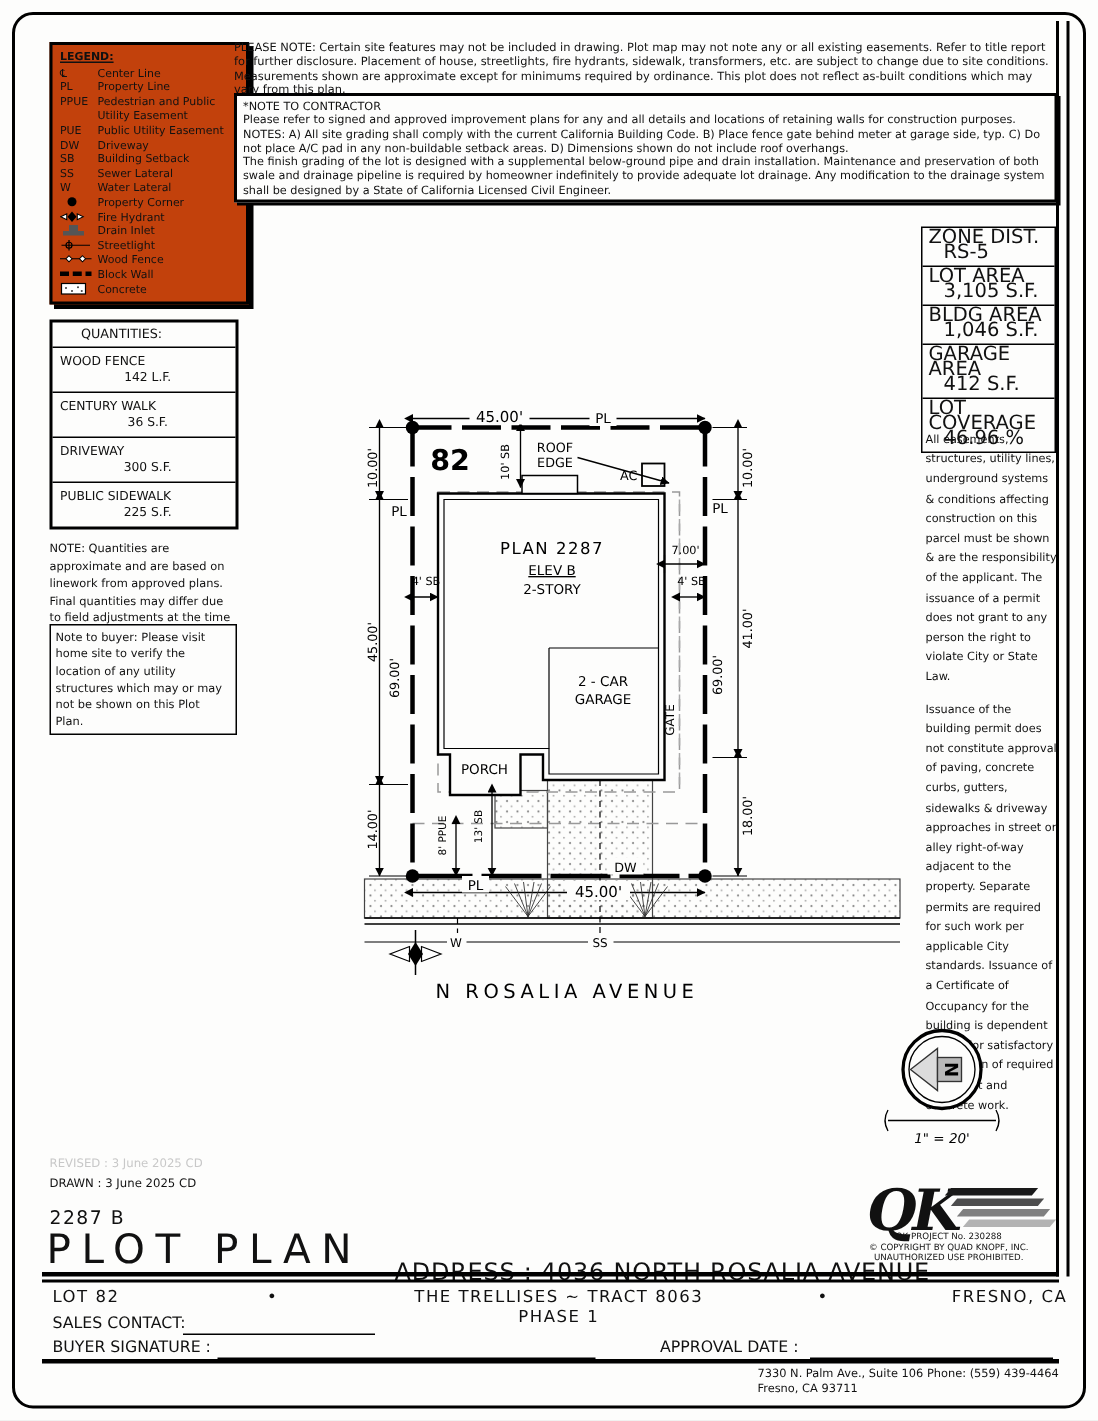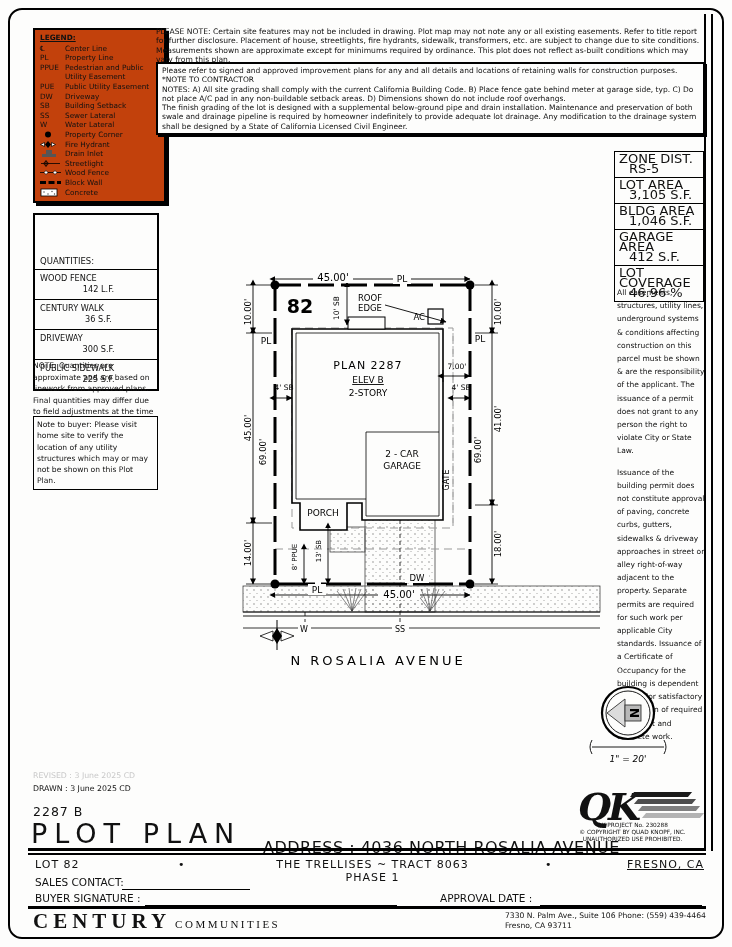--- a/index.html
+++ b/index.html
@@ -23,21 +23,21 @@
   
   #zone-table{left:614px;top:151px;width:88px;font-size:13px;}
   .zrow{border-bottom:1.5px solid #000;padding:2px 0 3px 4px;line-height:10px;}
   .zrow:last-child{border-bottom:none;}
   .zval{padding-left:10px;}
   #right-notes{left:617px;top:286px;width:88px;font-size:7.5px;line-height:13.2px;}
   #right-notes p{margin:0 0 8px 0;}
   #v-divider{left:704px;top:14px;width:5px;height:837px;border-left:2px solid #000;border-right:2px solid #000;}
   
   #quantities{left:33px;top:213px;width:122px;font-size:8.2px;border:2px solid #000;background:#fdfdfc;}
-  #quantities .qtitle{border-bottom:1.5px solid #000;padding:3px 0 3px 5px;font-size:8.5px;margin-top:38px;}
+  #quantities .qtitle{border-bottom:1.5px solid #000;padding:3px 0 3px 19px;font-size:8.5px;}
   .qrow{border-bottom:1.5px solid #000;padding:3px 0 4px 5px;line-height:11px;}
   .qrow:last-child{border-bottom:none;}
   .qval{text-align:center;}
   #qty-note{left:33px;top:360px;width:122px;font-size:7.6px;line-height:11.5px;}
   #buyer-note{left:33px;top:416px;width:117px;padding:2px 3px;font-size:7.6px;line-height:11.3px;}
   
   #revised-line{left:33px;top:771px;font-size:7.8px;color:#c8c8c8;}
   #drawn-line{left:33px;top:784px;font-size:7.8px;}
   #plan-no{left:33px;top:804px;font-size:12.5px;letter-spacing:1px;}
   #plot-title{left:31px;top:818px;font-size:27px;letter-spacing:7px;font-weight:400;}
@@ -162,22 +162,22 @@
             <circle cx="12" cy="3.5" r="0.7" fill="#444"></circle>
             <circle cx="14.5" cy="6" r="0.7" fill="#444"></circle>
           </svg>
         </span>
         <span class="llabel">Concrete</span>
       </div>
   </div>
 
   <div id="please-note" class="abs">PLEASE NOTE:  Certain site features may not be included in drawing.  Plot map may not note any or all existing easements.  Refer to title report for further disclosure.  Placement of house, streetlights, fire hydrants, sidewalk, transformers, etc. are subject to change due to site conditions.  Measurements shown are approximate except for minimums required by ordinance.  This plot does not reflect as-built conditions which may vary from this plan.</div>
   <div id="contractor-box" class="abs">
+    <div>*NOTE TO CONTRACTOR</div>
     <div>Please refer to signed and approved improvement plans for any and all details and locations of retaining walls for construction purposes.</div>
-    <div>*NOTE TO CONTRACTOR</div>
     <div>NOTES:  A) All site grading shall comply with the current California Building Code.  B) Place fence gate behind meter at garage side, typ.  C) Do not place A/C pad in any non-buildable setback areas.  D) Dimensions shown do not include roof overhangs.</div>
     <div>The finish grading of the lot is designed with a supplemental below-ground pipe and drain installation.  Maintenance and preservation of both swale and drainage pipeline is required by homeowner indefinitely to provide adequate lot drainage.  Any modification to the drainage system shall be designed by a State of California Licensed Civil Engineer.</div>
   </div>
 
   <div id="v-divider" class="abs"></div>
   <div id="zone-table" class="abs plainbox">
     <div class="zrow">
         <div>ZONE DIST.</div>
         <div class="zval">RS-5</div>
       </div>
@@ -389,31 +389,27 @@
   <div id="plan-no" class="abs">2287 B</div>
   <div id="plot-title" class="abs">PLOT PLAN</div>
   <div id="address-line" class="abs">ADDRESS :   4036 NORTH ROSALIA AVENUE</div>
   <div class="hline abs" style="left:28px;top:848px;width:678px;height:3px;"></div>
   <div class="hline abs" style="left:28px;top:853px;width:678px;height:2px;"></div>
 
   <div class="abs f-row" style="left:35px;top:858px;">LOT 82</div>
   <div class="abs f-row" style="left:178px;top:858px;">•</div>
   <div class="abs f-row" style="left:230px;top:858px;width:285px;text-align:center;">THE TRELLISES ~ TRACT 8063</div>
   <div class="abs f-row" style="left:545px;top:858px;">•</div>
-  <div class="abs f-row" style="left:600px;top:858px;width:104px;text-align:right;text-decoration:underline;">FRESNO, CA</div>
+  <div class="abs f-row" style="left:621px;top:858px;width:104px;text-align:center;">FRESNO, CA</div>
   <div class="abs f-row" style="left:230px;top:871px;width:285px;text-align:center;">PHASE 1</div>
   <div class="abs" id="sales-label" style="left:35px;top:876px;">SALES CONTACT:</div>
   <div class="abs sig-line" style="left:122px;top:877px;width:128px;"></div>
   <div class="abs" id="buyer-label" style="left:35px;top:892px;">BUYER SIGNATURE :</div>
   <div class="abs sig-line" style="left:145px;top:893px;width:252px;"></div>
   <div class="abs" id="approval-label" style="left:440px;top:892px;">APPROVAL DATE :</div>
   <div class="abs sig-line" style="left:540px;top:893px;width:162px;"></div>
   <div class="hline abs" style="left:28px;top:906px;width:678px;height:3px;"></div>
 
-  <div id="century-logo" class="abs">
-    <span id="century-main">CENTURY</span>
-    <span id="century-sub">COMMUNITIES</span>
-  </div>
   <div id="office" class="abs">
     <div>7330 N. Palm Ave., Suite 106    Phone:  (559) 439-4464</div>
     <div>Fresno, CA  93711</div>
   </div>
 </div>
 
 </body></html>

